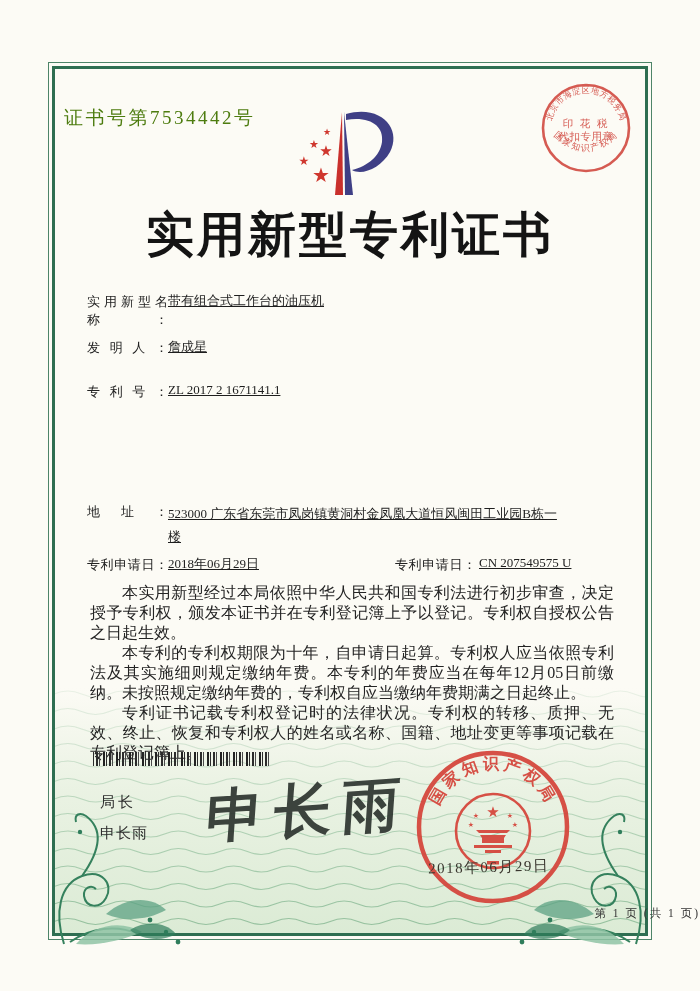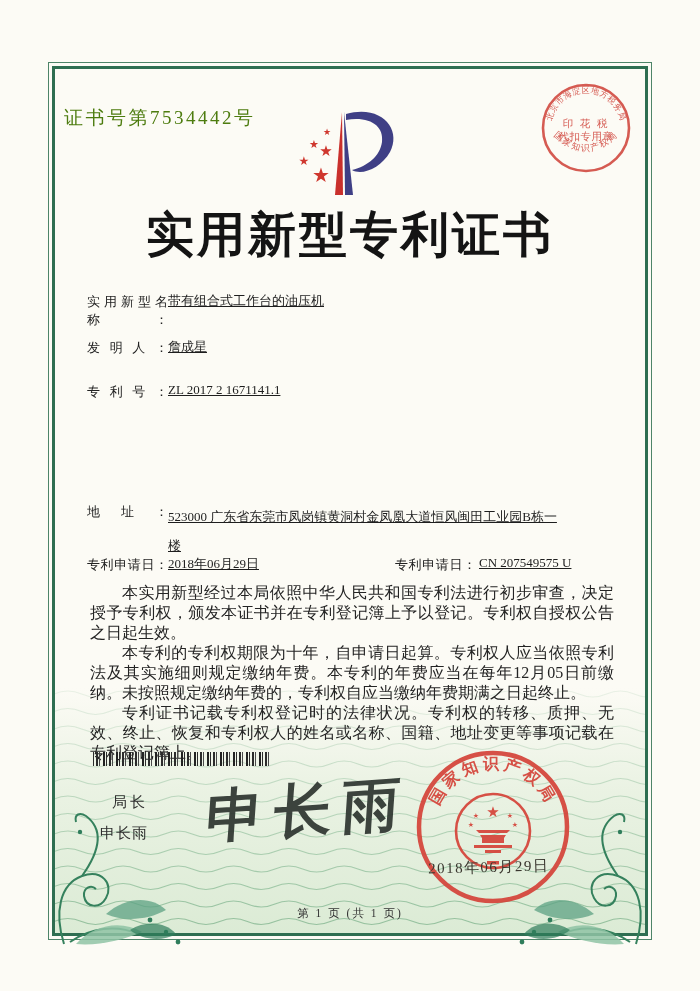--- a/index.html
+++ b/index.html
@@ -20,48 +20,48 @@
   .logo .star{position:absolute;color:#cf372e;transform:translate(-50%,-50%);line-height:1;}
   .title{position:absolute;left:0;right:0;top:203px;text-align:center;font-size:48px;font-weight:bold;
          letter-spacing:3px;color:#141414;z-index:3;}
   
   .row{position:absolute;left:87px;right:56px;height:22px;font-size:13px;z-index:3;}
   .f-label{position:absolute;left:0;top:0;width:81px;font-size:13px;letter-spacing:0;
            text-align:justify;text-align-last:justify;color:#222;}
   .f-value{position:absolute;left:81px;top:-1px;color:#1e1e1e;text-decoration:underline;}
   .f-label2{left:308px;}
   .f-value2{left:392px;}
-  .addr{width:392px;line-height:29px;}
+  .addr{width:392px;line-height:23px;}
   
   .paras{position:absolute;left:90px;right:86px;top:583px;font-size:16px;line-height:20px;
          text-align:justify;color:#242424;z-index:3;}
   .paras p{margin:0;text-indent:2em;}
   
   .barcode{position:absolute;left:93px;top:752px;width:176px;height:14px;z-index:3;
     background:repeating-linear-gradient(90deg,#2c2c2c 0 1px,transparent 1px 3px,
        #2c2c2c 3px 5px,transparent 5px 6px,#4a4a4a 6px 7px,transparent 7px 10px,
        #222 10px 12px,transparent 12px 13px);}
   
   .director-label{position:absolute;left:100px;top:793px;font-size:15px;letter-spacing:3px;
-       font-family:"Liberation Sans","DejaVu Sans",sans-serif;color:#2c2c2c;z-index:4;margin-left:12px;}
+       font-family:"Liberation Sans","DejaVu Sans",sans-serif;color:#2c2c2c;z-index:4;}
   .director-name{position:absolute;left:100px;top:824px;font-size:15px;letter-spacing:1px;
        font-family:"Liberation Sans","DejaVu Sans",sans-serif;color:#2c2c2c;z-index:4;}
   .signature{position:absolute;left:206px;top:772px;font-size:58px;color:#2e3530;z-index:4;
        letter-spacing:10px;transform:rotate(-4deg) skewX(-8deg);font-weight:bold;opacity:.92;}
   
   .seal{position:absolute;left:413px;top:745px;width:160px;height:160px;z-index:5;opacity:.93;}
   .seal-date{position:absolute;left:428px;top:858px;font-size:15px;letter-spacing:1.5px;
        color:#3a372f;transform:rotate(-1.5deg);z-index:6;}
   .tax-stamp{position:absolute;left:538px;top:80px;width:96px;height:96px;z-index:5;opacity:.88;}
   
   .flourish{position:absolute;width:150px;height:160px;z-index:2;}
   .flourish-left{left:50px;top:792px;}
   .flourish-right{left:500px;top:792px;transform:scaleX(-1);}
   
-  .footer{position:absolute;left:0;right:0;top:906px;text-align:center;font-size:11.5px;
+  .footer{position:absolute;left:0;right:0;top:906px;text-align:right;font-size:11.5px;
        letter-spacing:2px;color:#333;z-index:3;}
 </style>
 </head>
 <body>
 
 <div class="page">
 
   <div class="frame"></div>
 
   <div class="wave-box">

